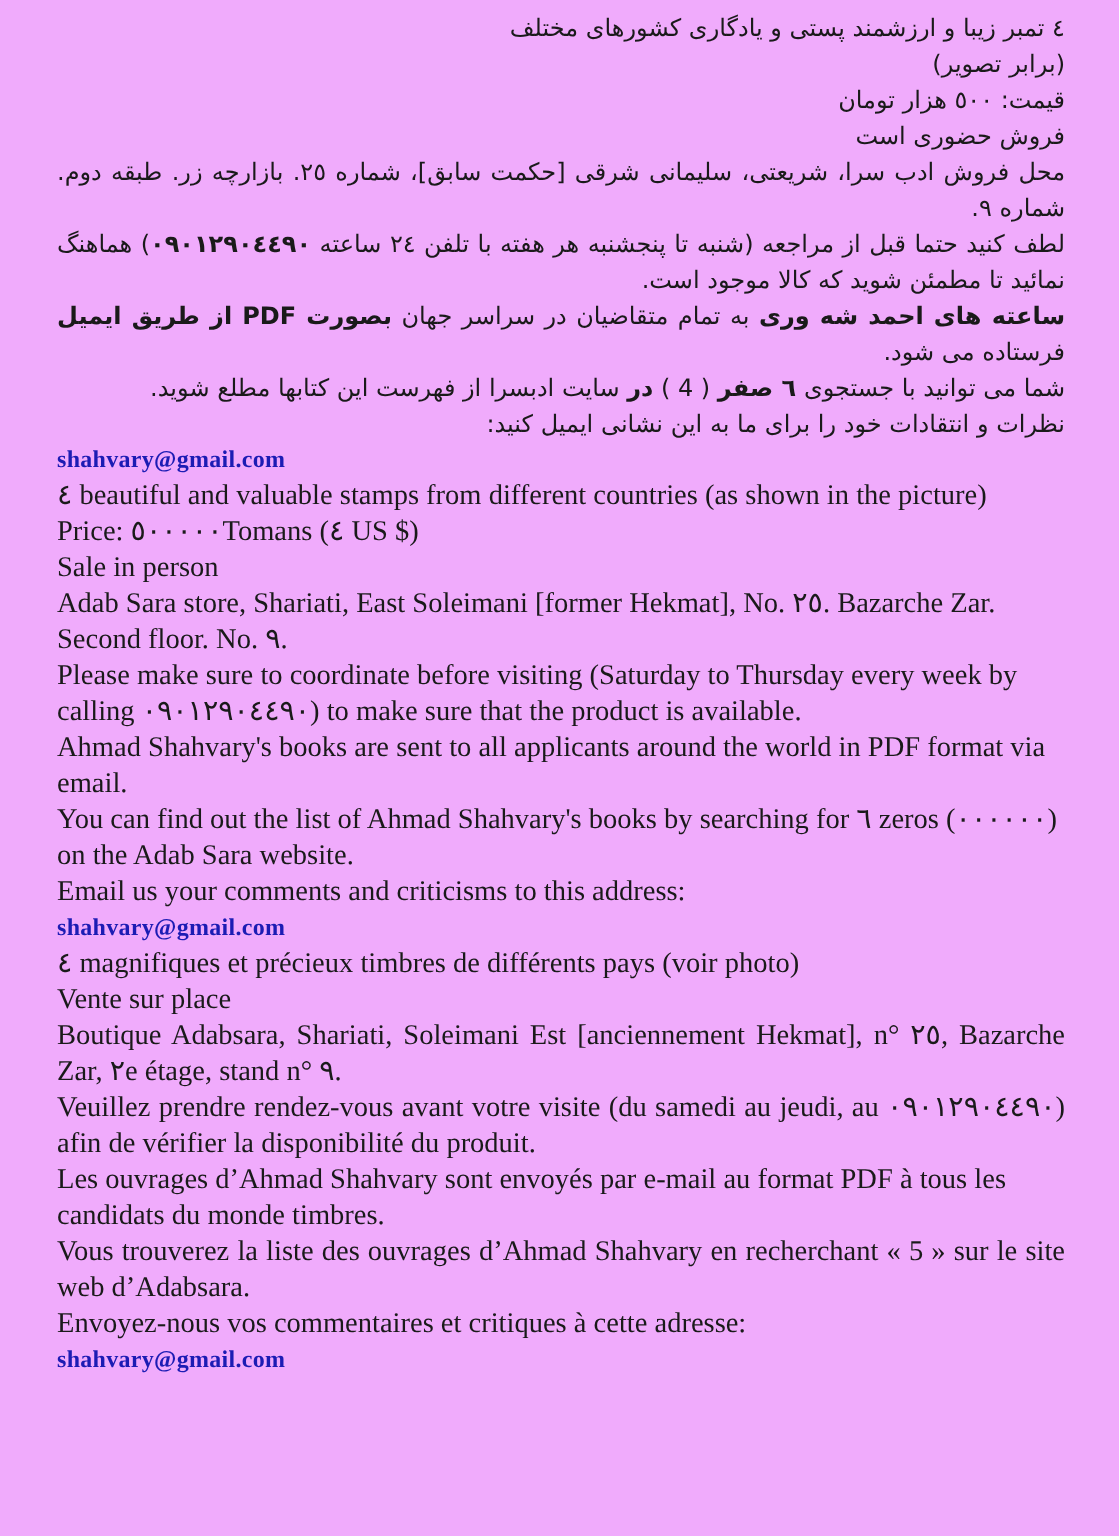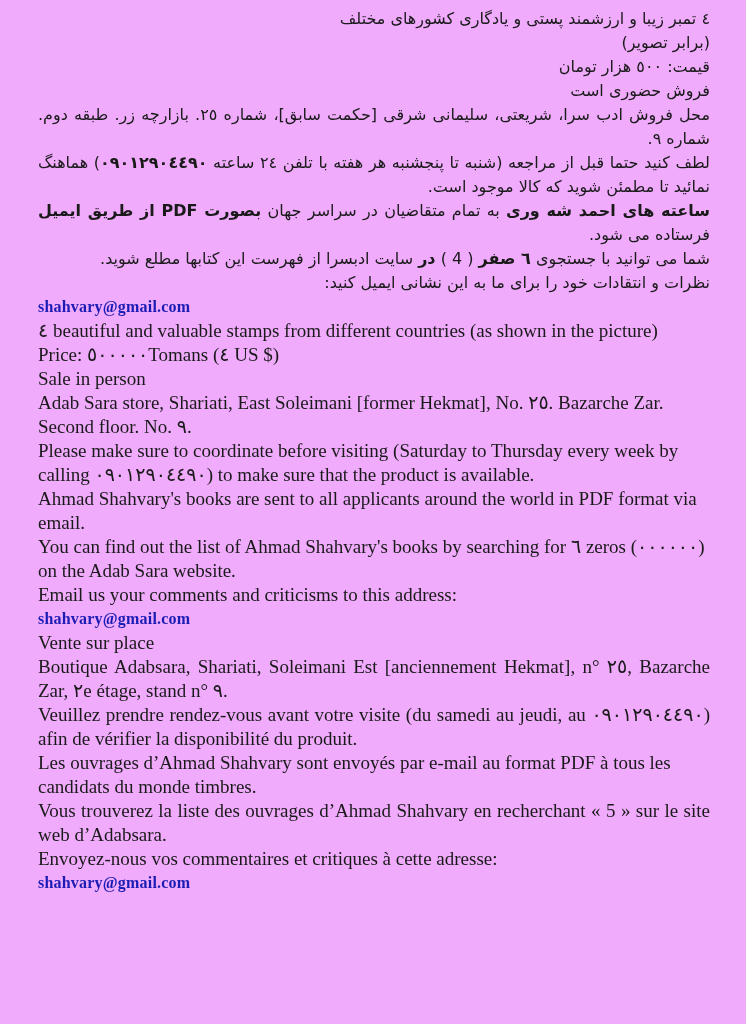--- a/index.html
+++ b/index.html
@@ -47,20 +47,21 @@
     <p class="para align-left email" dir="ltr" style="color: rgb(28, 28, 180);"><span>shahvary@gmail.com</span></p>
     <p class="para align-left" dir="ltr"><span>٤ beautiful and valuable stamps from different countries (as shown in the picture)</span></p>
     <p class="para align-left" dir="ltr"><span>Price: ٥٠٠٠٠٠Tomans (٤ US $)</span></p>
     <p class="para align-left" dir="ltr"><span>Sale in person</span></p>
     <p class="para align-left" dir="ltr"><span>Adab Sara store, Shariati, East Soleimani [former Hekmat], No. ٢٥. Bazarche Zar. Second floor. No. ٩.</span></p>
     <p class="para align-left" dir="ltr"><span>Please make sure to coordinate before visiting (Saturday to Thursday every week by calling ٠٩٠١٢٩٠٤٤٩٠) to make sure that the product is available.</span></p>
     <p class="para align-left" dir="ltr"><span>Ahmad Shahvary's books are sent to all applicants around the world in PDF format via email.</span></p>
     <p class="para align-left" dir="ltr"><span>You can find out the list of Ahmad Shahvary's books by searching for ٦ zeros (٠٠٠٠٠٠) on the Adab Sara website.</span></p>
     <p class="para align-left" dir="ltr"><span>Email us your comments and criticisms to this address:</span></p>
     <p class="para align-left email" dir="ltr" style="color: rgb(28, 28, 180);"><span>shahvary@gmail.com</span></p>
+    <p class="para align-left" dir="ltr"><span>٤ magnifiques et précieux timbres de différents pays (voir photo)</span></p>
     <p class="para align-left" dir="ltr"><span>Vente sur place</span></p>
     <p class="para align-justify" dir="ltr"><span>Boutique Adabsara, Shariati, Soleimani Est [anciennement Hekmat], n° ٢٥, Bazarche Zar, ٢e étage, stand n° ٩.</span></p>
     <p class="para align-justify" dir="ltr"><span>Veuillez prendre rendez-vous avant votre visite (du samedi au jeudi, au ٠٩٠١٢٩٠٤٤٩٠) afin de vérifier la disponibilité du produit.</span></p>
     <p class="para align-left" dir="ltr"><span>Les ouvrages d’Ahmad Shahvary sont envoyés par e-mail au format PDF à tous les candidats du monde timbres.</span></p>
     <p class="para align-justify" dir="ltr"><span>Vous trouverez la liste des ouvrages d’Ahmad Shahvary en recherchant « 5 » sur le site web d’Adabsara.</span></p>
     <p class="para align-left" dir="ltr"><span>Envoyez-nous vos commentaires et critiques à cette adresse:</span></p>
     <p class="para align-left email" dir="ltr" style="color: rgb(28, 28, 180);"><span>shahvary@gmail.com</span></p>
   </div>
 
 </body></html>

